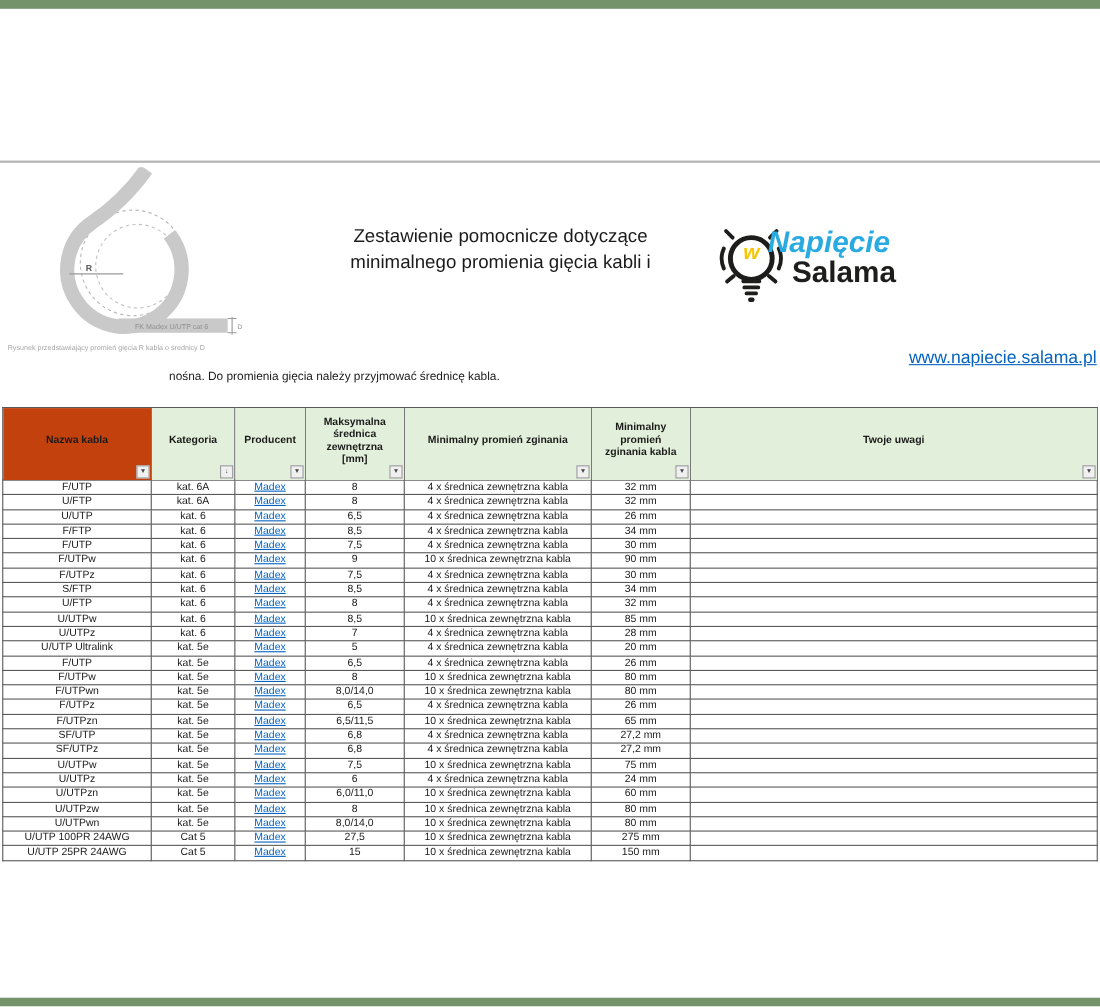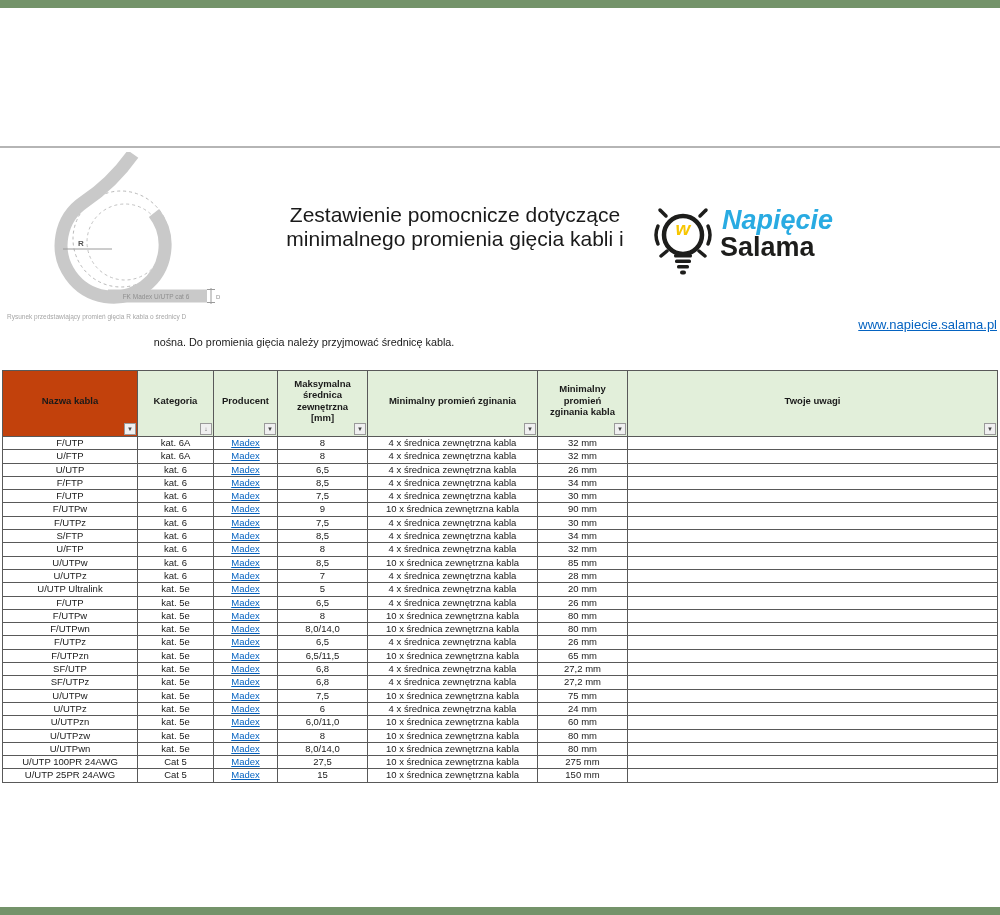--- a/index.html
+++ b/index.html
@@ -10,30 +10,30 @@
   #topbar{top:0;}
   #bottombar{top:907px;}
 
   #toprule{position:absolute;left:0;top:146px;width:1000px;height:2px;background:#b5b5b5;}
 
   #figure{position:absolute;left:8px;top:152px;width:230px;height:160px;}
 
   #fig-caption{position:absolute;left:7px;top:313px;width:300px;font-size:6.5px;color:#a6a6a6;}
 
   #title{position:absolute;left:285px;top:203px;width:340px;text-align:center;
-         font-size:21px;line-height:24px;color:#1a1a1a;}
+         font-size:17px;line-height:24px;color:#1a1a1a;}
 
   #logo{position:absolute;left:652px;top:196px;width:250px;height:85px;}
   #logo-icon{position:absolute;left:0;top:8px;}
-  .brand-top{position:absolute;left:70px;top:9px;font-size:27px;font-weight:bold;
+  .brand-top{position:absolute;left:46px;top:9px;font-size:27px;font-weight:bold;
              font-style:italic;letter-spacing:0px;}
   .brand-bottom{position:absolute;left:68px;top:36px;font-size:27px;font-weight:bold;
              }
 
-  #site-link{position:absolute;right:3px;top:317px;font-size:13px;}
+  #site-link{position:absolute;right:3px;top:317px;font-size:16px;}
   #site-link a{color:#0563c1;text-decoration:underline;cursor:pointer;}
 
   #intro{position:absolute;left:0;top:336px;width:608px;text-align:center;
          font-size:10.8px;line-height:13.5px;color:#1a1a1a;}
 
   #cable-table{position:absolute;left:2px;top:370px;width:995px;border-collapse:collapse;
                table-layout:fixed;font-size:9.5px;color:#1a1a1a;}
   #cable-table th,#cable-table td{border:1px solid #595959;padding:0;text-align:center;
                overflow:hidden;}
   #cable-table thead th{background:#e2efda;height:55px;font-weight:bold;font-size:9.5px;

